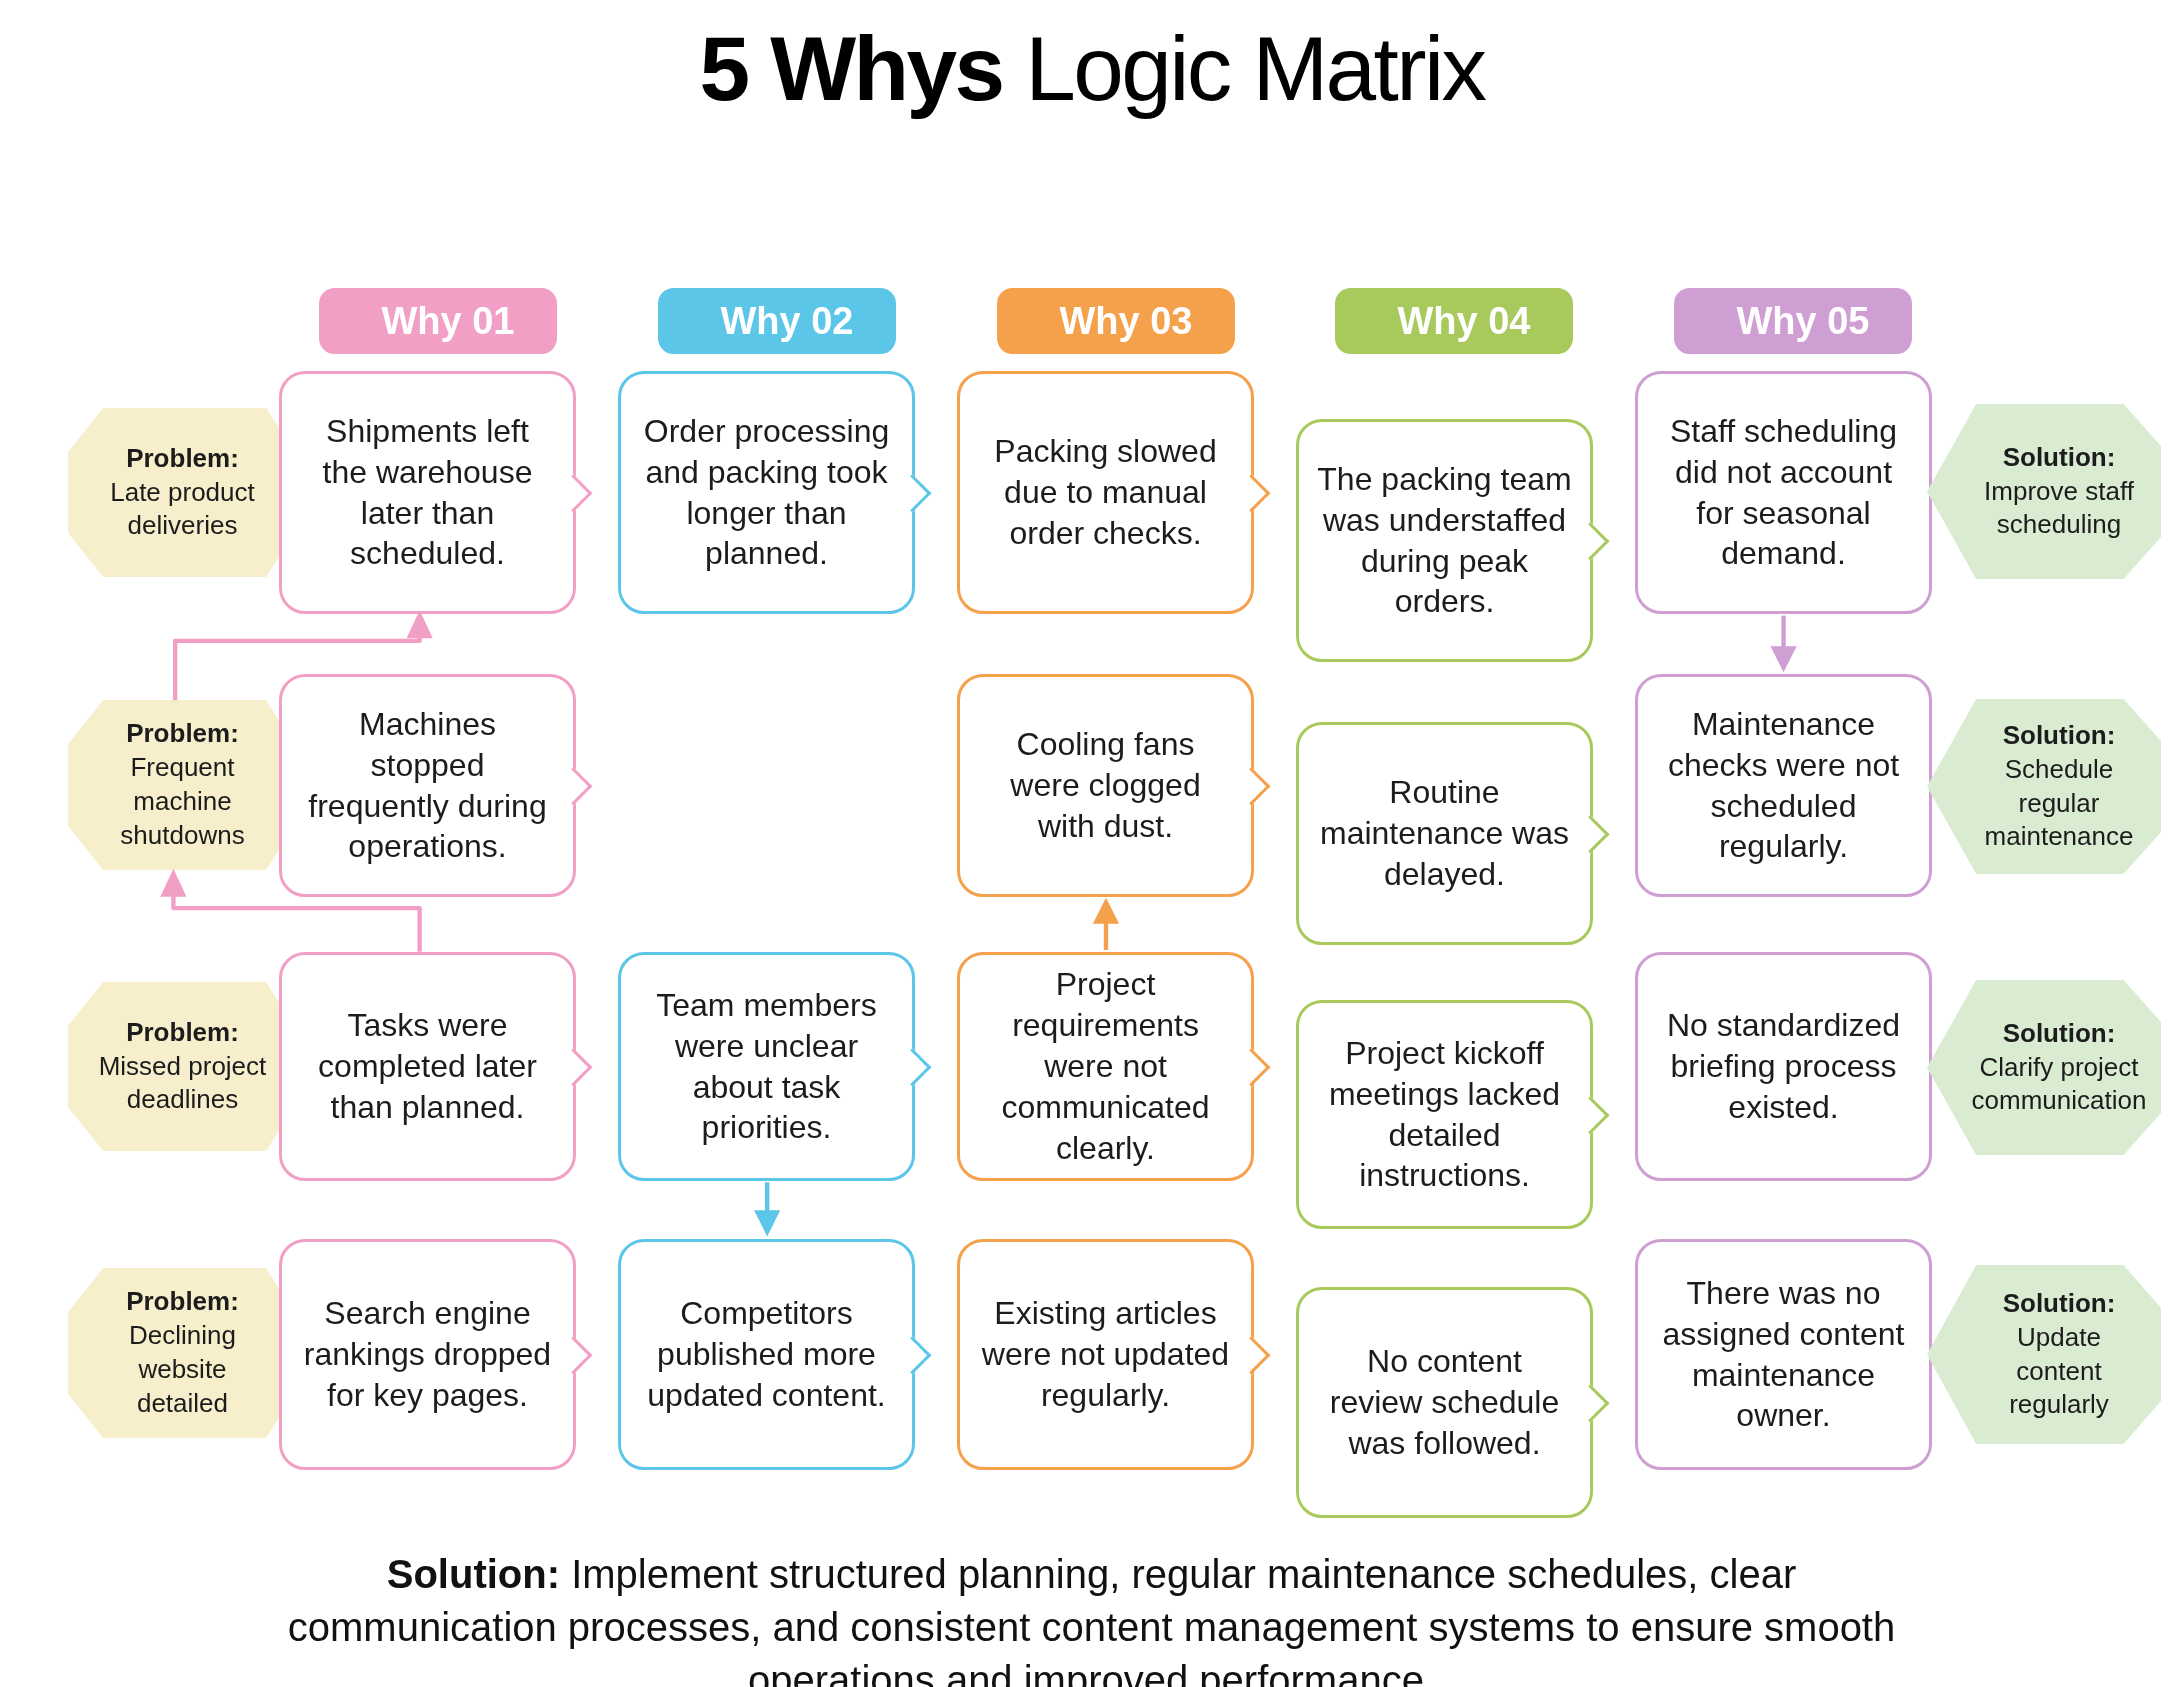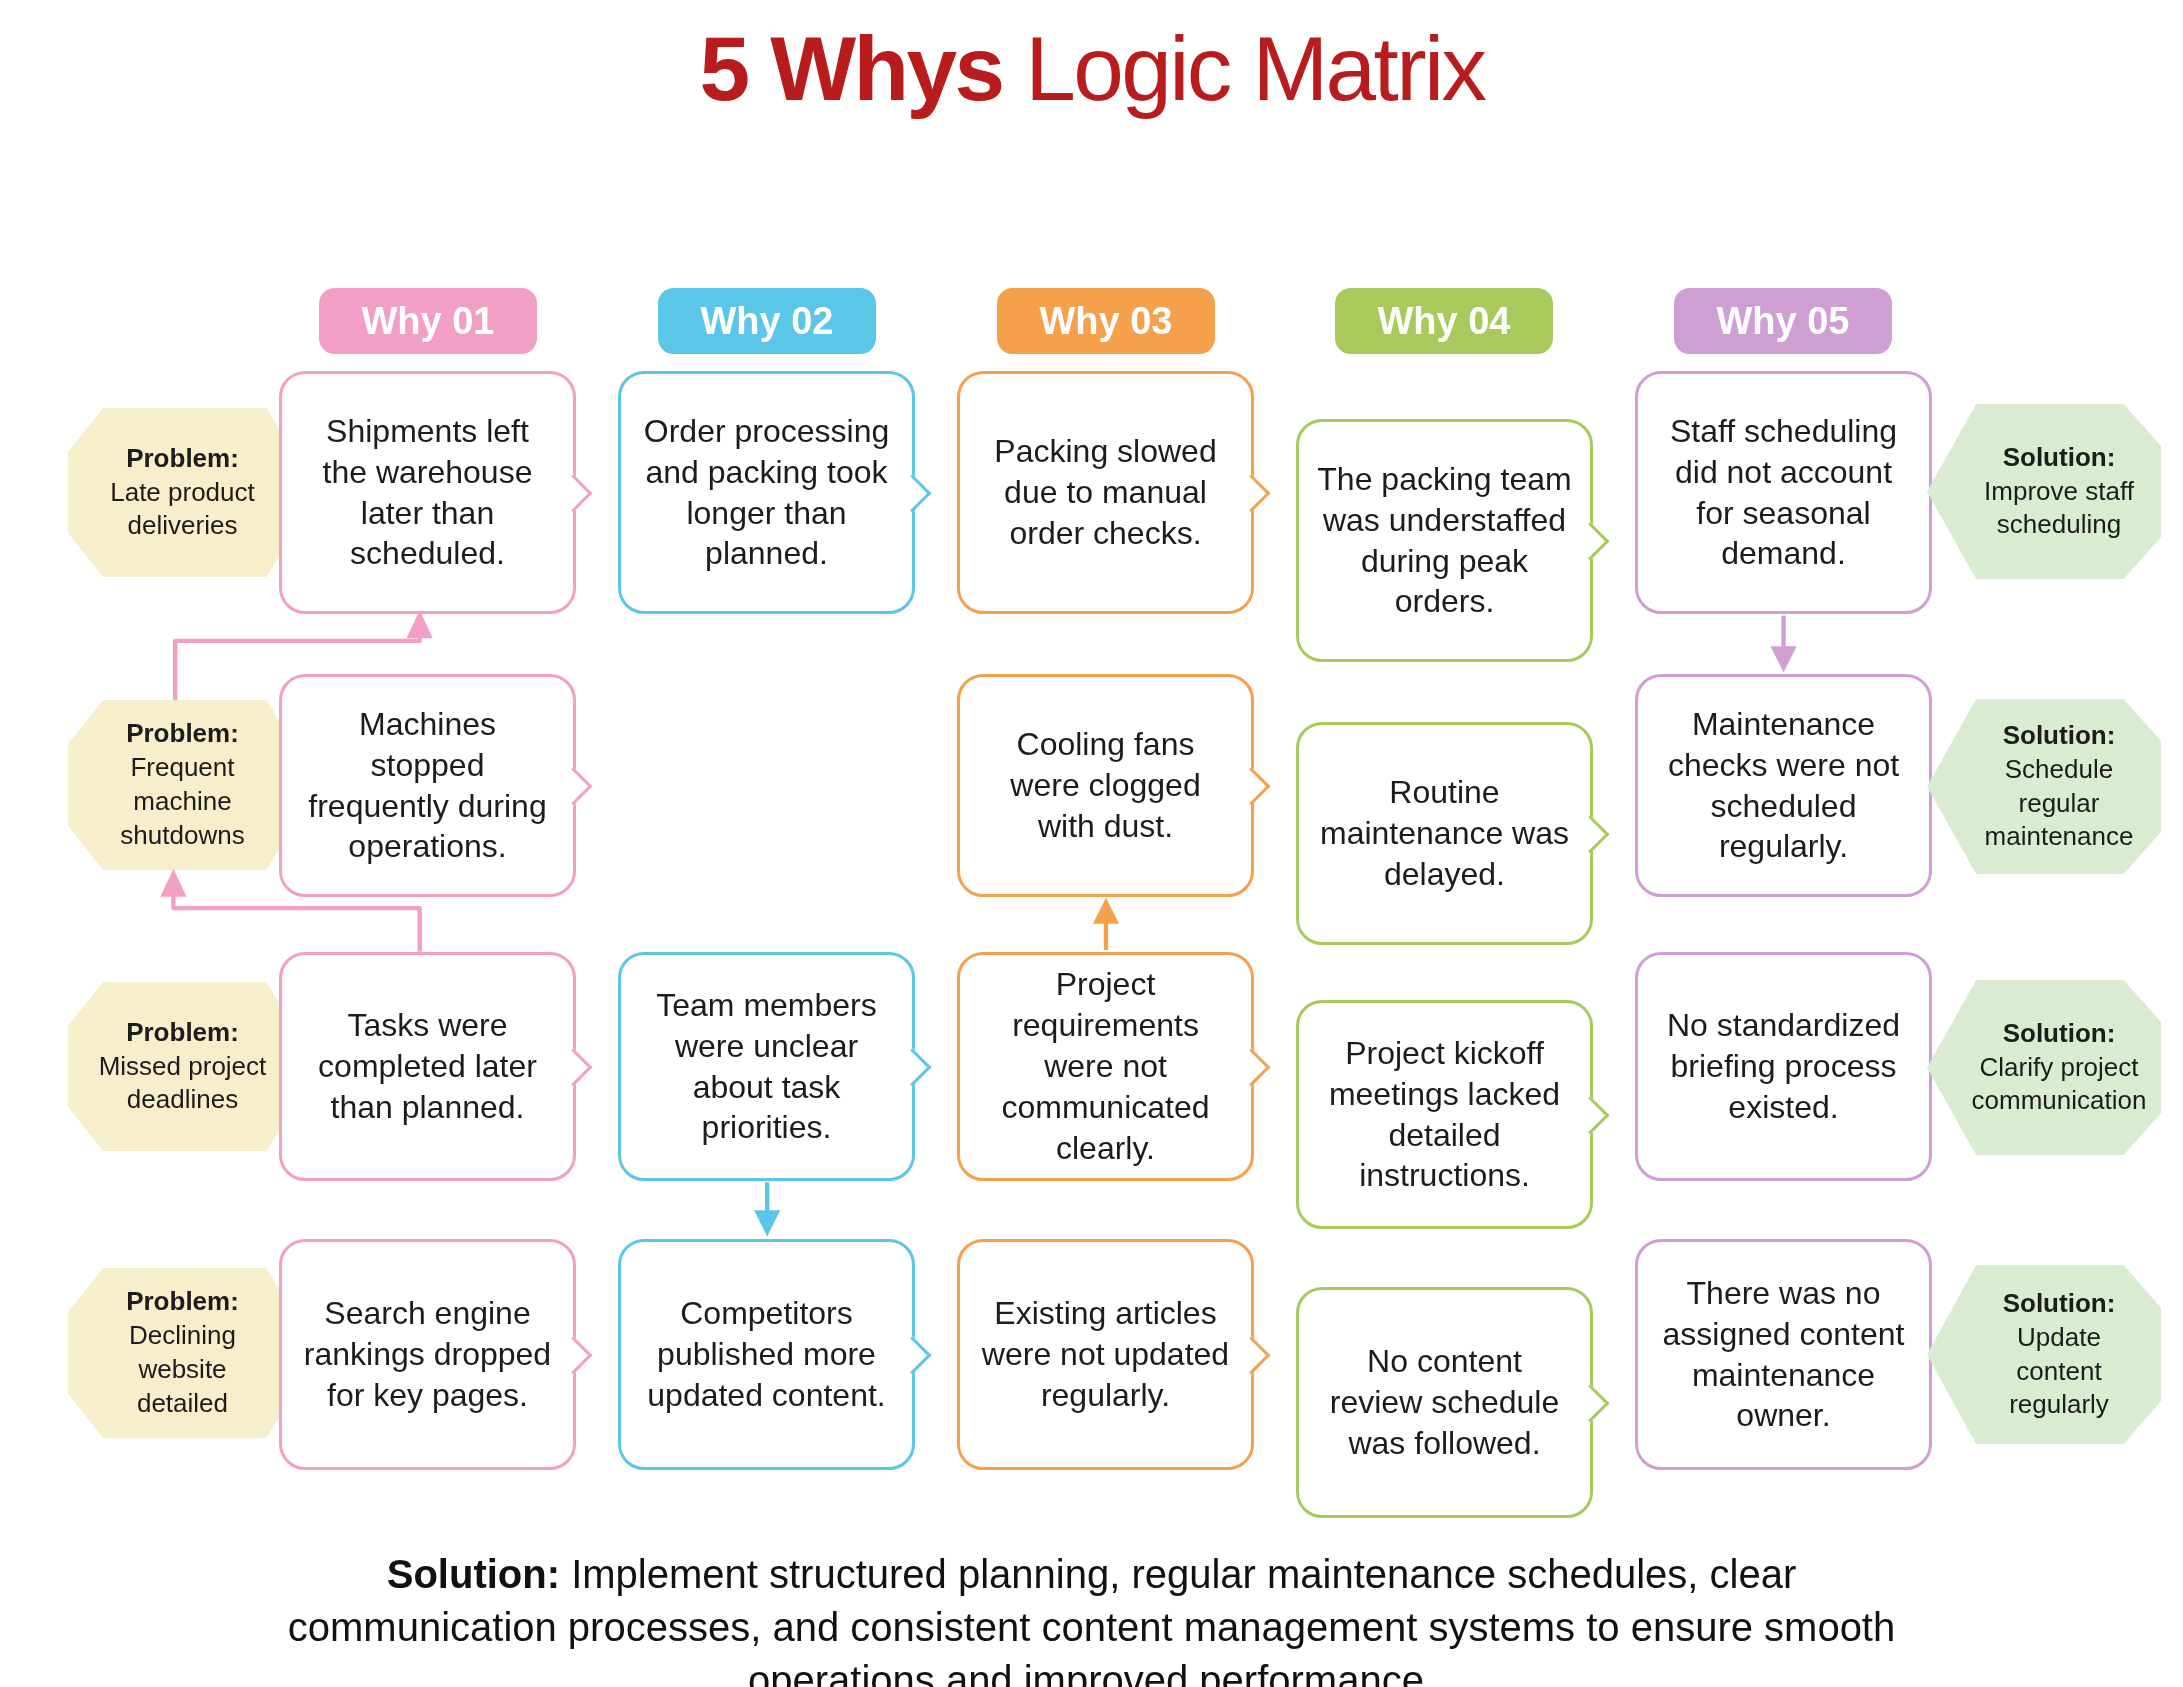--- a/index.html
+++ b/index.html
@@ -6,33 +6,33 @@
     --pink:#f29fc5; --blue:#5bc6e8; --orange:#f5a04b; --green:#a8ca5c; --mauve:#cf9fd4;
     --prob-bg:#f7eecb; --sol-bg:#d9ecd2; --ink:#1c1c1c;
   }
   html,body{margin:0;padding:0;background:#ffffff;}
   .canvas{
     position:relative; width:2184px; height:1687px; background:#ffffff; overflow:hidden;
     font-family:"Liberation Sans", sans-serif; color:var(--ink);
   }
   
   .title{position:absolute; top:19px; left:0; width:2184px; text-align:center;
-         font-size:91px; letter-spacing:-2.6px; line-height:1.1; color:#b91c1c;}
+         font-size:91px; letter-spacing:-2.6px; line-height:1.1; color:#000000;}
   .title .b{font-weight:800;}
   .title .r{font-weight:400;}
   .subtitle{position:absolute; top:159px; left:240px; width:1703px; text-align:center;
             font-size:37px; line-height:1.33; color:#111;}
   .subtitle .lbl{font-weight:700;}
   .footer{position:absolute; top:1548px; left:253px; width:1677px; text-align:center;
           font-size:40px; line-height:1.33; color:#111;}
   .footer .lbl{font-weight:700;}
   
   .chip{position:absolute; top:288px; width:218px; height:66px; border-radius:15.7px;
         display:flex; align-items:center; justify-content:center;
-        color:#fff; font-size:38px; font-weight:700;}
+        color:#fff; font-size:38px; font-weight:700;padding-left:20px;}
   .chip.c0{left:319px; background:var(--pink);}
   .chip.c1{left:658px; background:var(--blue);}
   .chip.c2{left:997px; background:var(--orange);}
   .chip.c3{left:1335px; background:var(--green);}
   .chip.c4{left:1674px; background:var(--mauve);}
   
   .box{position:absolute; width:297px; background:#fff; border:3.5px solid #000; border-radius:26px;
        display:flex; align-items:center; justify-content:center; text-align:center;
        font-size:32px; line-height:1.28; padding:0 17.5px; box-sizing:border-box;}
   .box.c0{left:279px;  border-color:var(--pink);}

